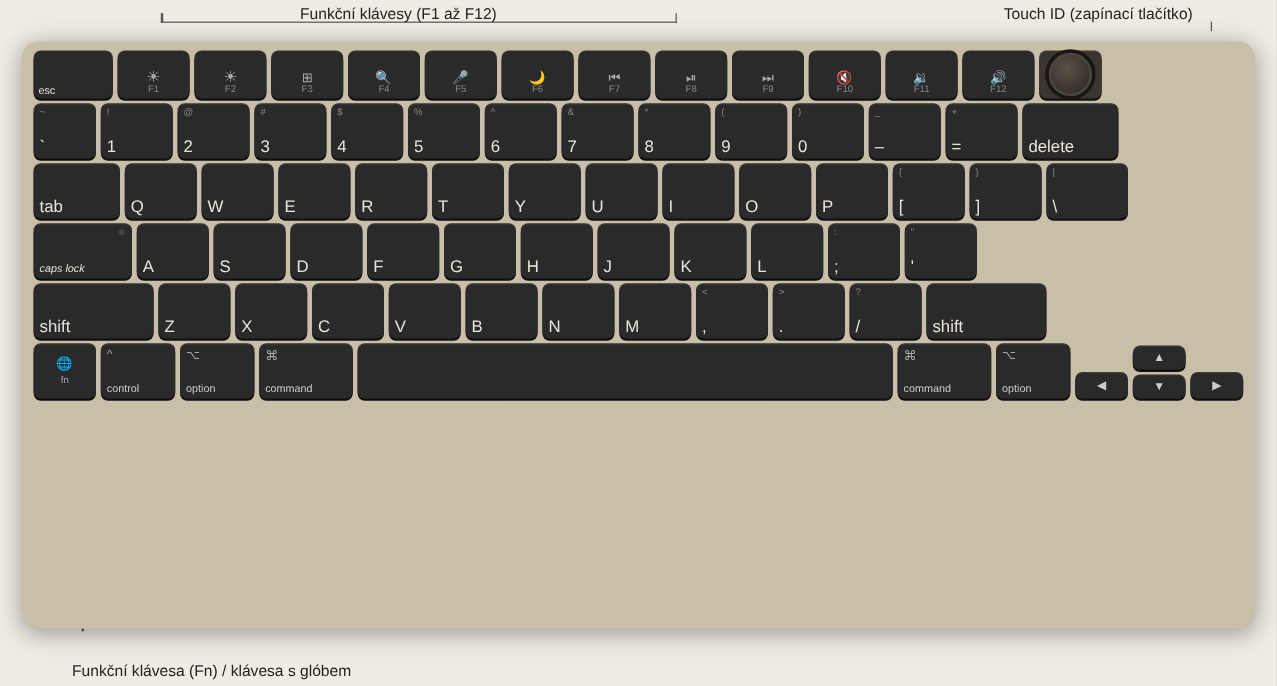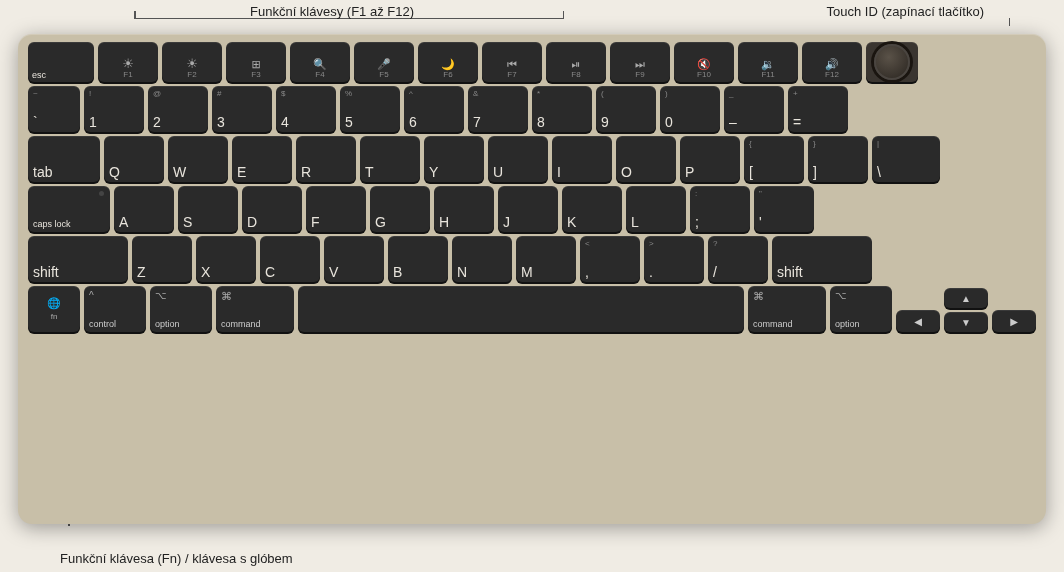--- a/index.html
+++ b/index.html
@@ -177,21 +177,21 @@
 
 <div style="position:absolute;top:18px;left:134px;width:430px;height:0;border-top:1.5px solid #555;pointer-events:none;">
   <div style="position:absolute;left:0;top:-8px;width:1.5px;height:8px;background:#555;"></div>
   <div style="position:absolute;right:0;top:-8px;width:1.5px;height:8px;background:#555;"></div>
 </div>
 
 <div style="position:absolute;top:18px;right:54px;width:1.5px;height:8px;background:#555;pointer-events:none;"></div>
 
 <div class="annotation-top">
   <span style="margin-left:50px;text-align:right;">Funkční klávesy (F1 až F12)</span>
-  <span style="margin-right:20px;">Touch ID (zapínací tlačítko)</span>
+  <span style="margin-right:10px;">Touch ID (zapínací tlačítko)</span>
 </div>
 
 <div style="position:absolute;bottom:46px;left:68px;width:1.5px;height:18px;background:#555;pointer-events:none;"></div>
 
 <div class="annotation-bottom">Funkční klávesa (Fn) / klávesa s glóbem</div>
 
 <div class="keyboard-wrapper">
   <div class="key-rows">
 
     <div class="key-row fn-row">
@@ -298,20 +298,23 @@
         <span class="main-label">0</span>
       </div>
       <div class="key key-num">
         <span class="top-label">_</span>
         <span class="main-label">–</span>
       </div>
       <div class="key key-num">
         <span class="top-label">+</span>
         <span class="main-label">=</span>
       </div>
+      <div class="key key-delete">
+        <span class="main-label">delete</span>
+      </div>
     </div>
 
     <div class="key-row">
       <div class="key key-tab">
         <span class="main-label">tab</span>
       </div>
       <div class="key key-letter">
         <span class="main-label">Q</span>
       </div>
       <div class="key key-letter">
@@ -349,21 +352,21 @@
         <span class="top-label">}</span>
         <span class="main-label">]</span>
       </div>
       <div class="key key-backslash">
         <span class="top-label">|</span>
         <span class="main-label">\</span>
       </div>
     </div>
 
     <div class="key-row">
-      <div class="key key-caps" style="position:relative;">
+      <div class="key key-caps" style="position:relative;font-style:italic;">
         <div class="caps-indicator"></div>
         <span class="main-label" style="font-size:9px;">caps lock</span>
       </div>
       <div class="key key-letter">
         <span class="main-label">A</span>
       </div>
       <div class="key key-letter">
         <span class="main-label">S</span>
       </div>
       <div class="key key-letter">

